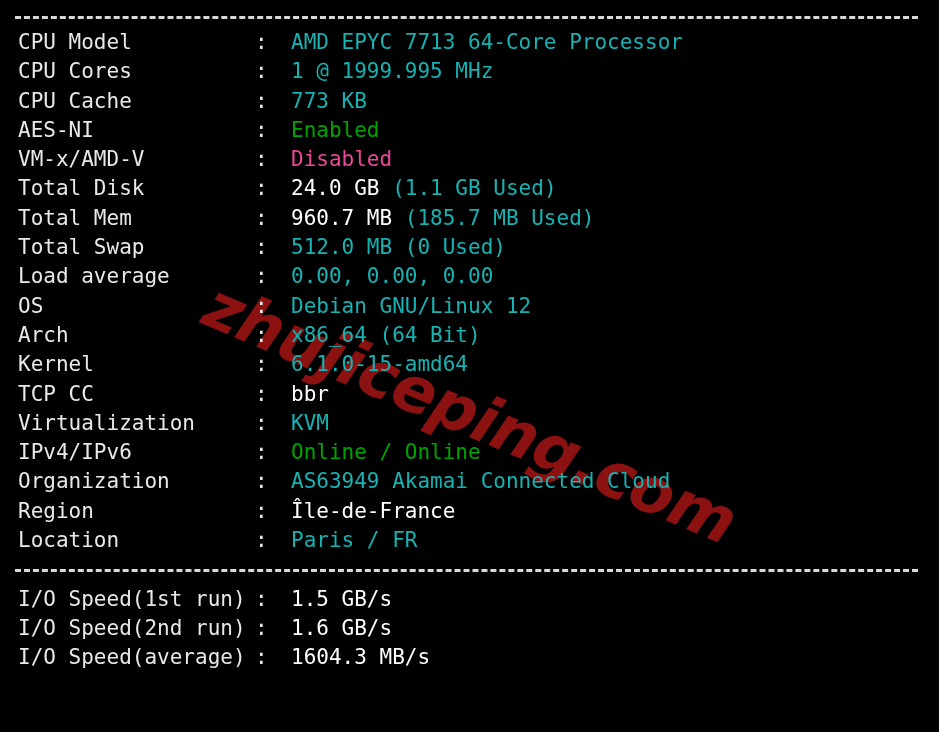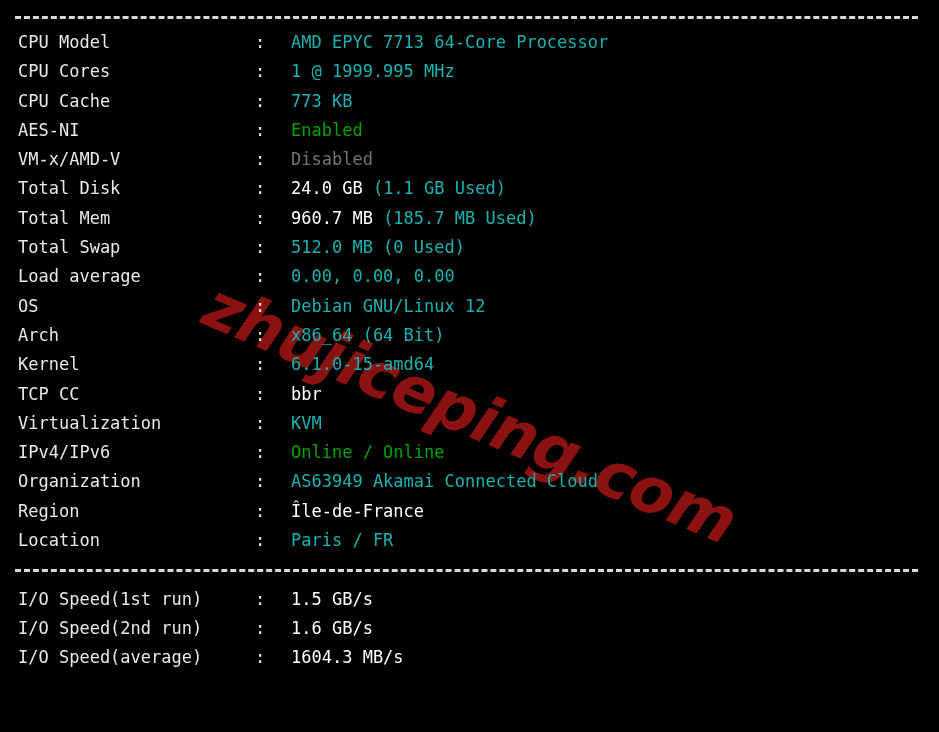--- a/index.html
+++ b/index.html
@@ -65,21 +65,21 @@
   }
   .sep.tight {
     height: 22px;
     line-height: 22px;
   }
 
   .row {
     height: 29.3px;
     line-height: 29.3px;
     white-space: pre;
-    font-size: 17px;
+    font-size: 21px;
     display: block;
     position: relative;
   }
   .label {
     display: inline-block;
     width: 255px;
     padding-left: 18px;
     box-sizing: border-box;
     color: #e8e8e8;
     vertical-align: top;
@@ -90,21 +90,21 @@
     color: #e8e8e8;
     vertical-align: top;
   }
   .value {
     display: inline-block;
     vertical-align: top;
   }
 
   .c-cyan   { color: #17b2b2; }
   .c-green  { color: #00a400; }
-  .c-red    { color: #737373; }
+  .c-red    { color: #ec4899; }
   .c-gold   { color: #ffffff; }
 
   .gap-top { height: 6px; }
 </style>
 </head>
 <body>
 
 <div id="terminal">
 
   <div class="watermark">zhujiceping.com</div>

